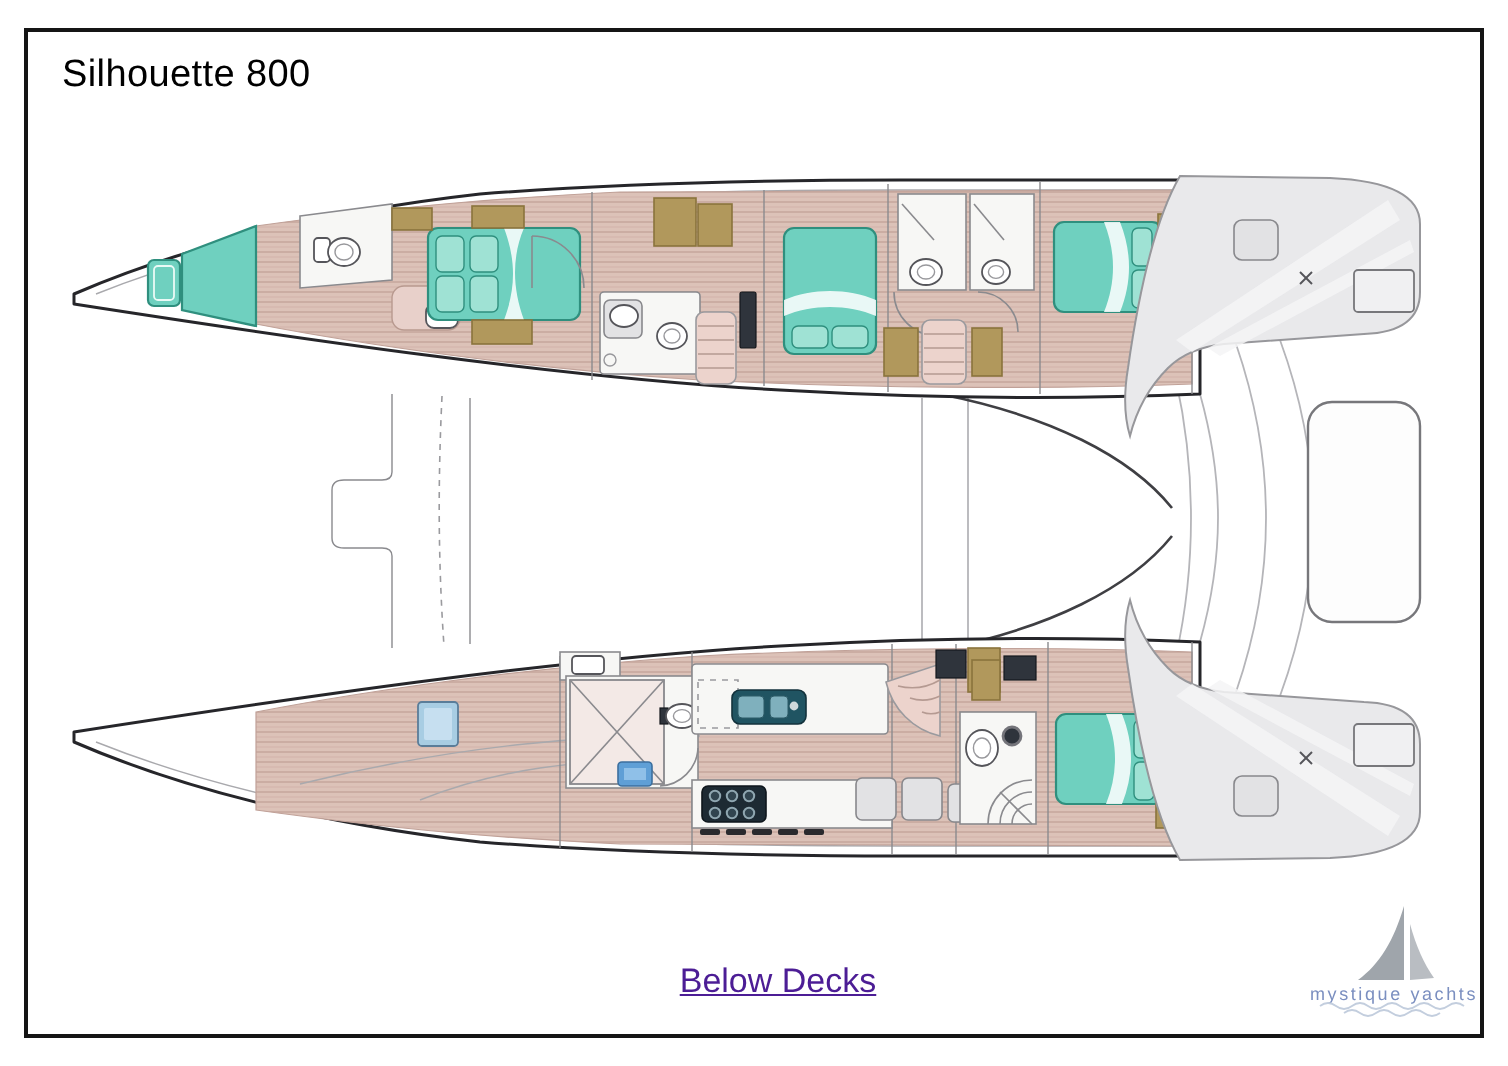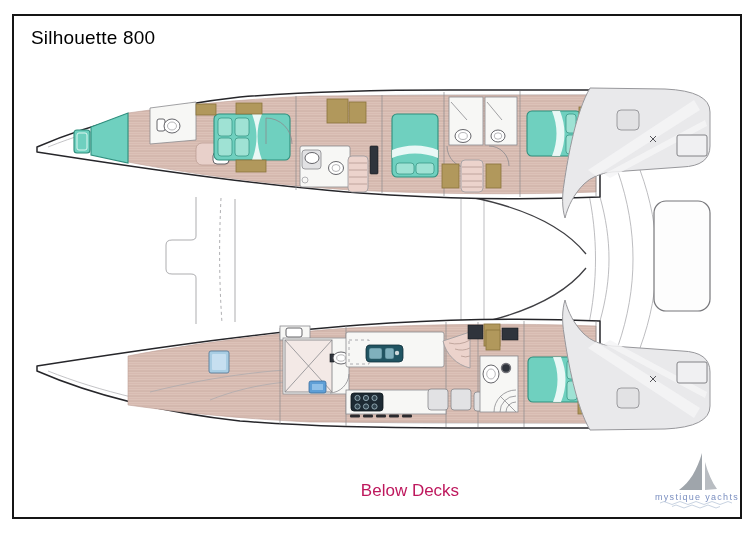--- a/index.html
+++ b/index.html
@@ -10,22 +10,22 @@
   }
   #frame{
     position:absolute;left:12px;top:14px;width:726px;height:501px;
     border:2px solid #151515;background:#fff;
   }
   #title{
     position:absolute;left:31px;top:27px;font-size:19px;color:#000;
     letter-spacing:.2px;
   }
   #caption{
-    position:absolute;left:269px;top:481px;width:282px;text-align:center;
-    font-size:17px;color:#be185d;
+    position:absolute;left:248px;top:481px;width:282px;text-align:center;
+    font-size:17px;color:#4c1d95;text-decoration:underline;
   }
   #plan{position:absolute;left:0;top:0;}
   
   .hull{fill:#fff;stroke:var(--hullLine,#26262a);stroke-width:1.5;stroke-linejoin:round;}
   .gunwale{fill:none;stroke:#a9a9ad;stroke-width:.7;}
   .woodfloor{fill:url(#wood);stroke:#c0a198;stroke-width:.6;}
   .woodBase{fill:var(--wood,#dcc2b8);}
   .woodLine{stroke:var(--woodLine,#c7a89e);}
   .teal{fill:var(--teal,#6fd0bf);stroke:var(--tealDark,#2f8f7e);stroke-width:1.1;}
   .pillow{fill:var(--tealLight,#9fe2d4);stroke:var(--tealDark,#2f8f7e);stroke-width:.7;}

